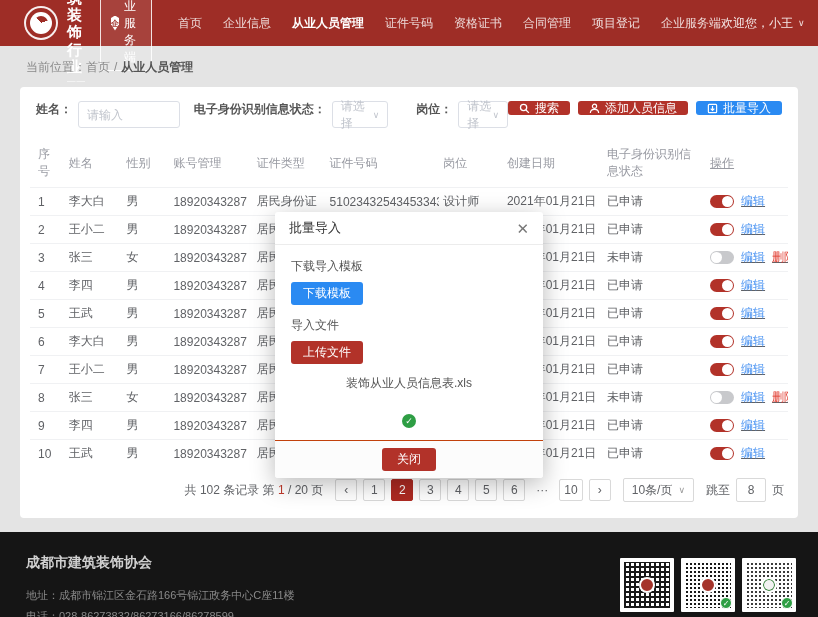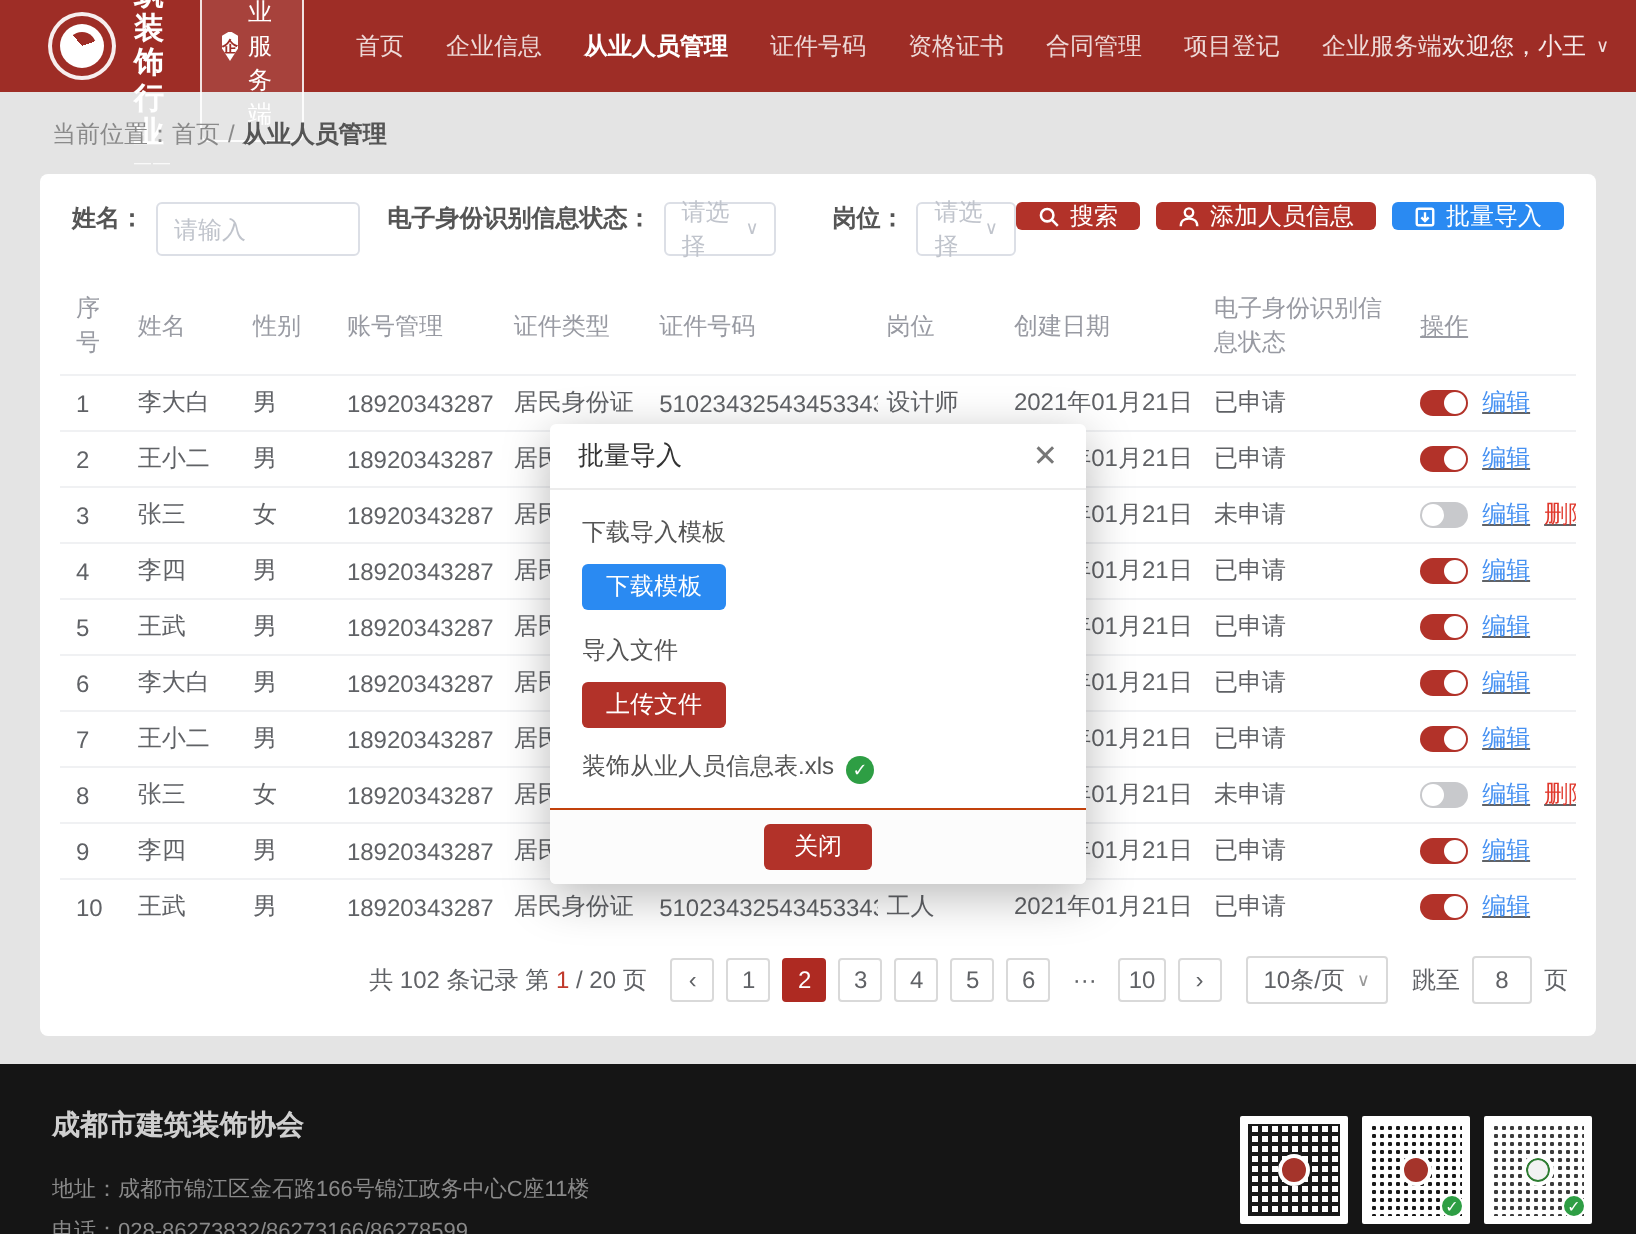--- a/index.html
+++ b/index.html
@@ -119,21 +119,21 @@
   .modal { position:absolute; left:275px; top:212px; width:268px; background:#fff; border-radius:3px; z-index:10;
     box-shadow:0 6px 24px rgba(0,0,0,.28); }
   .modal-header { display:flex; align-items:center; justify-content:space-between; padding:7px 14px; border-bottom:1px solid #ececec; }
   .modal-title { font-size:13px; color:#333; }
   .modal-close { color:#777; font-size:15px; cursor:pointer; line-height:1; }
   .modal-body { padding:13px 16px 12px; }
   .m-label { font-size:12px; color:#555; margin-bottom:7px; }
   .m-btn { height:23px; border:none; border-radius:3px; color:#fff; font-size:12px; padding:0 12px;
     display:inline-flex; align-items:center; cursor:pointer; font-family:inherit; }
   .m-sec { margin-bottom:12px; }
-  .file-row { display:flex; align-items:flex-end; gap:6px; margin-top:11px; font-size:12px; color:#555; }
+  .file-row { display:flex; align-items:center; gap:22px; margin-top:11px; font-size:12px; color:#555;flex-direction:column; }
   .check-circle { width:14px; height:14px; border-radius:50%; background:#2e9e44; color:#fff; font-size:9px;
     display:inline-flex; align-items:center; justify-content:center; }
   .modal-footer { border-top:1px solid #c2410c; background:#fcfcfc; padding:7px; text-align:center; border-radius:0 0 3px 3px; }
 </style>
 </head>
 <body>
 
 <div class="header">
   <div class="logo"></div>
   <div class="brand-text">

